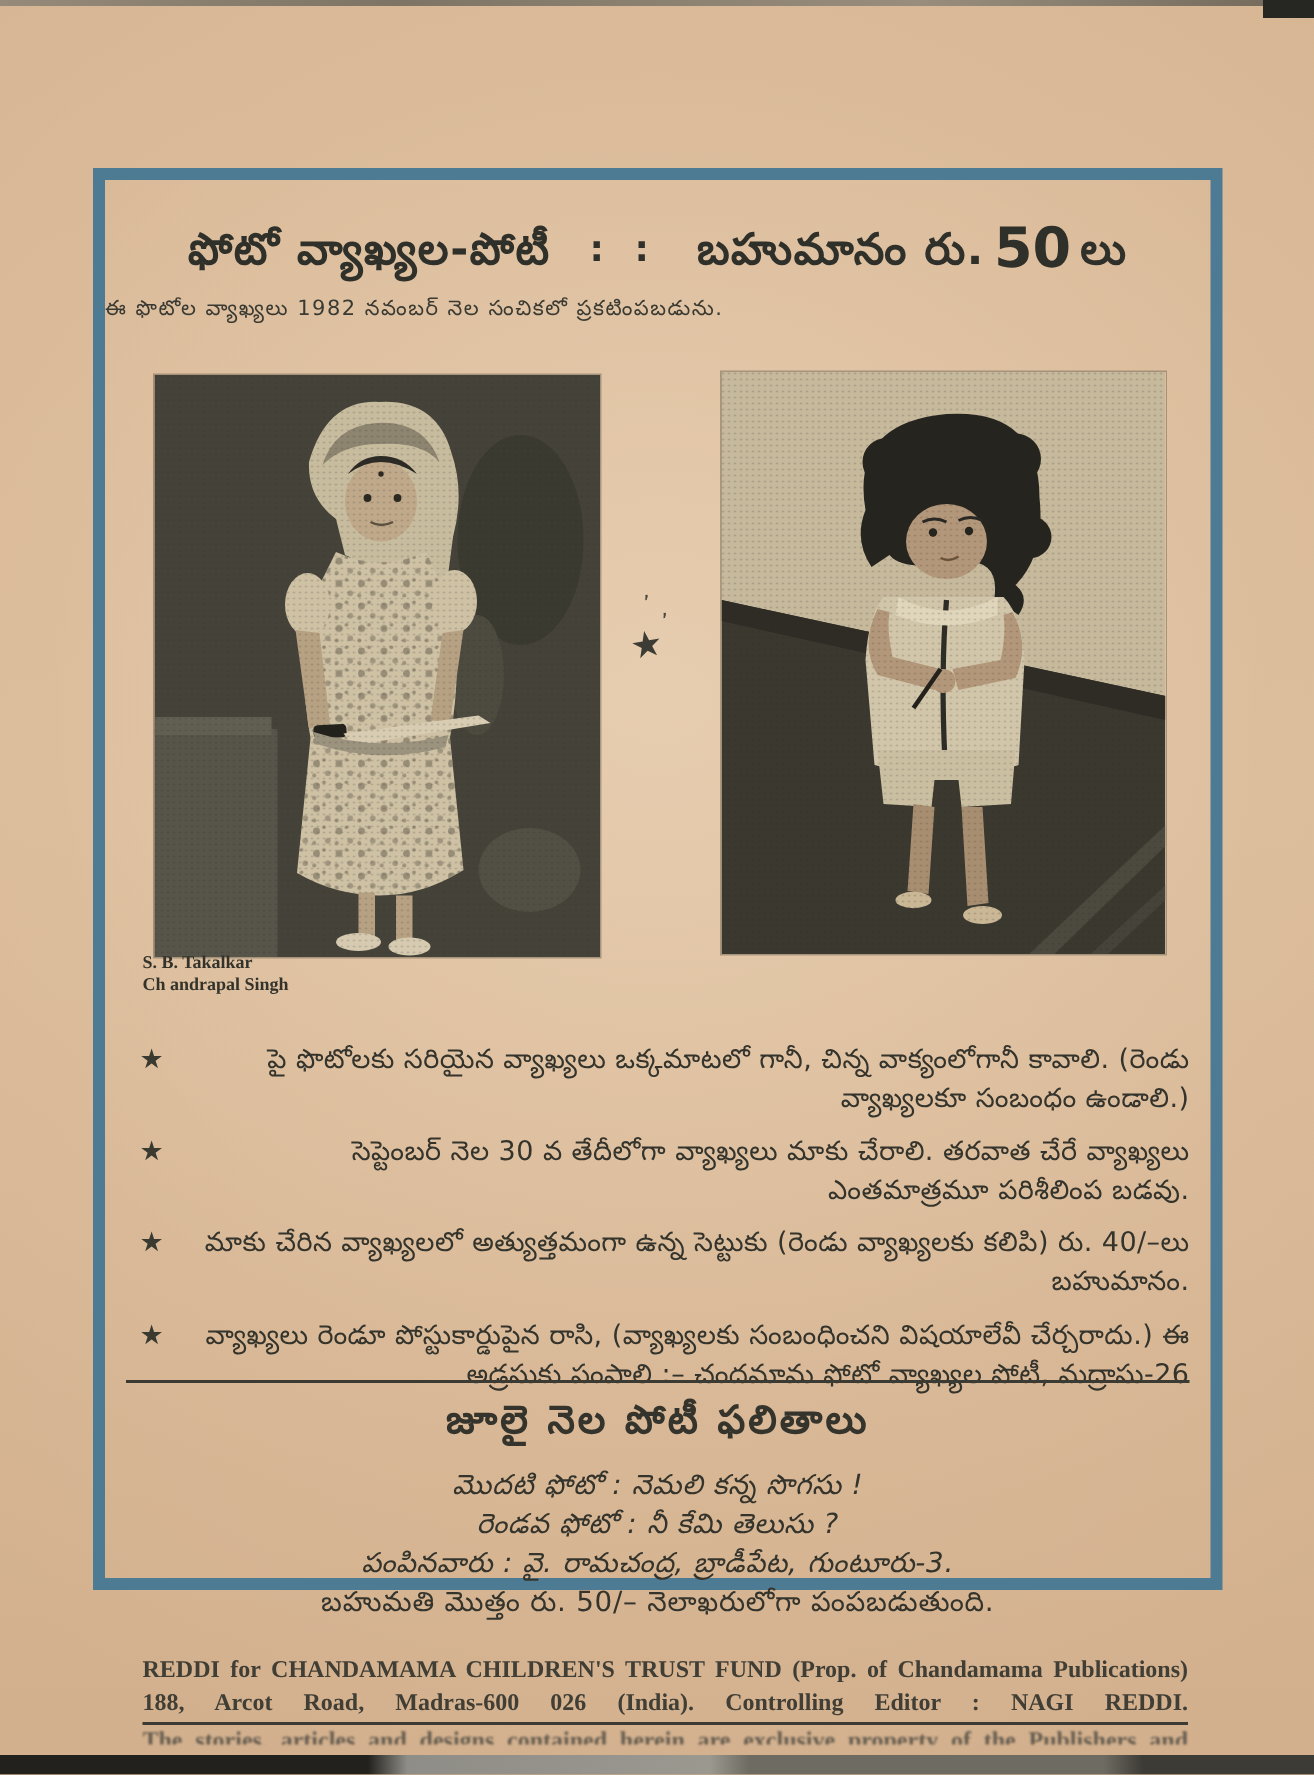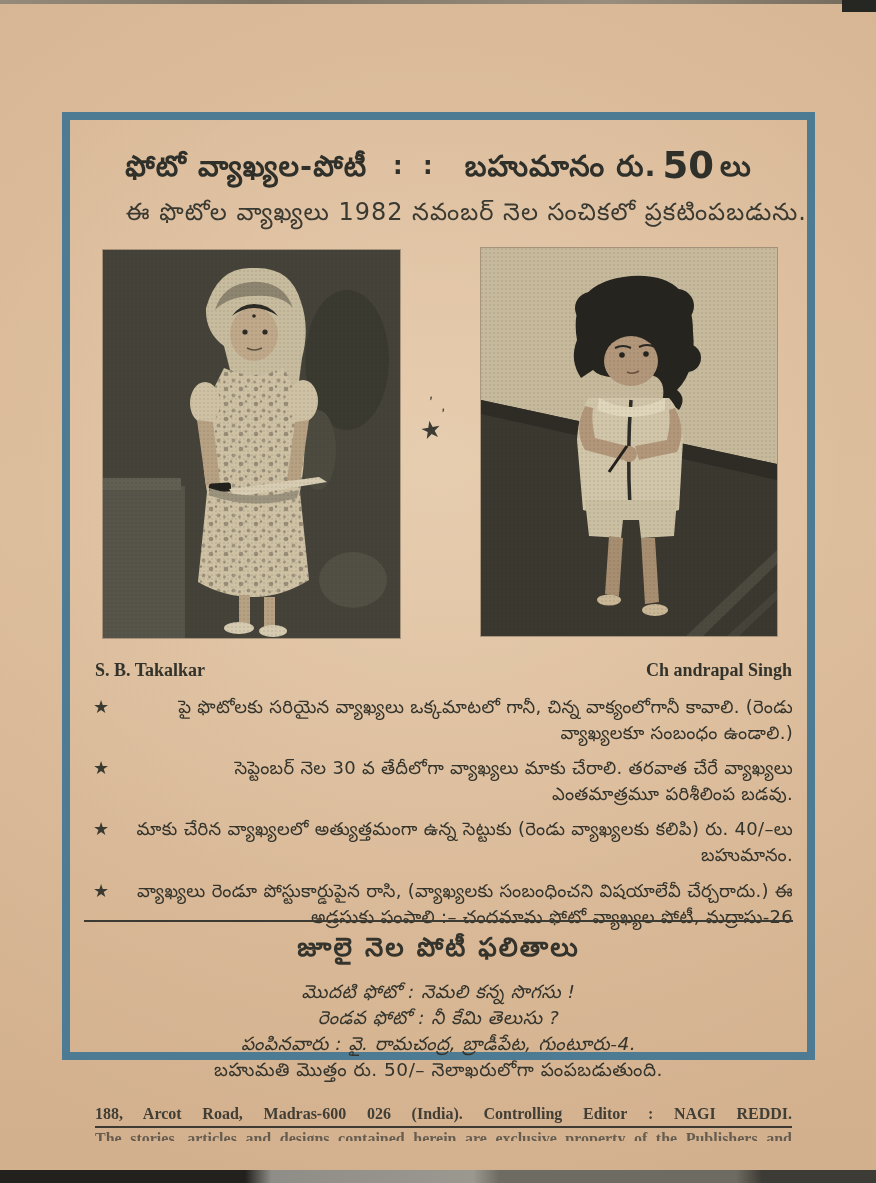--- a/index.html
+++ b/index.html
@@ -27,37 +27,37 @@
     border: 8px solid #4e7b94;
     background: radial-gradient(ellipse 100% 70% at 50% 35%, rgba(255,243,220,0.18), rgba(0,0,0,0) 75%);
   }
 
   .hdr1 { position: absolute; left: 0; top: 24px; width: 100%;
     text-align: center; color: #30302a; white-space: nowrap; }
   .t-big  { font-size: 29px; font-weight: bold; letter-spacing: 1px; }
   .t-sep  { font-size: 24px; font-weight: bold; margin: 0 26px; letter-spacing: 6px; vertical-align: 2px; }
   .t-amount { font-size: 37px; font-weight: bold; margin: 0 6px; vertical-align: -2px; }
   .hdr2 { position: absolute; left: 0; top: 78px; width: 100%;
-    text-align: right; font-size: 24px; color: #3a3a32; letter-spacing: 1px; }
+    text-align: left; font-size: 14px; color: #3a3a32; letter-spacing: 1px; }
 
   .photo { position: absolute; overflow: hidden; box-shadow: 0 0 0 1px rgba(60,56,48,0.35); }
   .photo-left  { left: 33px;  top: 130px; width: 297px; height: 388px; }
   .photo-right { left: 411px; top: 128px; width: 296px; height: 388px; }
   .photo svg { display: block; width: 100%; height: 100%; }
 
   .star-divider { position: absolute; left: 344px; top: 296px; width: 34px;
     text-align: center; font-size: 24px; color: #3c3c34; transform: rotate(-10deg); }
   .star-divider .tick { position: absolute; font-size: 15px; color: #4a4a40; }
   .tick-a { left: 20px; top: -22px; }
   .tick-b { left: 30px; top: -8px; }
 
-  .credits { position: absolute; left: 25px; top: 540px; width: 697px;
+  .credits { position: absolute; left: 25px; top: 514px; width: 697px;
     display: flex; justify-content: space-between;
     font-family: "Liberation Serif", serif; font-weight: bold;
-    font-size: 18px; color: #33332b; }
+    font-size: 12px; color: #33332b; flex-direction: column; }
 
   .rules { position: absolute; left: 23px; top: 574px; width: 700px;
     display: flex; flex-direction: column; gap: 9px; }
   .rule { display: flex; align-items: flex-start; }
   .rule .bullet { width: 36px; flex: none; font-size: 18px; color: #3a3a31; padding-top: 2px; }
   .rule .rtext { flex: 1; font-size: 18px; line-height: 1.45; color: #34342c; letter-spacing: 0.3px; text-align: right; }
 
   .divider { position: absolute; left: 14px; top: 800px; width: 709px; height: 2px; background: #3c3b33; }
 
   .results { position: absolute; left: 0; top: 812px; width: 100%; text-align: center; color: #34342c; }
@@ -224,26 +224,27 @@
         <span class="rtext">వ్యాఖ్యలు రెండూ పోస్టుకార్డుపైన రాసి, (వ్యాఖ్యలకు సంబంధించని విషయాలేవీ చేర్చరాదు.) ఈ అడ్రసుకు పంపాలి :– చందమామ ఫోటో వ్యాఖ్యల పోటీ, మద్రాసు-26</span>
       </div>
     </div>
 
     <div class="divider"></div>
 
     <div class="results">
       <div class="results-heading">జూలై నెల పోటీ ఫలితాలు</div>
       <div class="results-line">మొదటి ఫోటో :  నెమలి కన్న సొగసు !</div>
       <div class="results-line">రెండవ ఫోటో :  నీ కేమి తెలుసు ?</div>
-      <div class="results-line">పంపినవారు :  వై. రామచంద్ర, బ్రాడీపేట, గుంటూరు-4.</div>
+      <div class="results-line">పంపినవారు :  వై. రామచంద్ర, బ్రాడీపేట, గుంటూరు-3.</div>
       <div class="results-line plain">బహుమతి మొత్తం రు. 50/– నెలాఖరులోగా పంపబడుతుంది.</div>
     </div>
 
   </div>
 
   <div class="imprint">
+    <div class="imp-line">REDDI for CHANDAMAMA CHILDREN'S TRUST FUND (Prop. of Chandamama Publications)</div>
     <div class="imp-line imp-underline">188, Arcot Road, Madras-600 026 (India). Controlling Editor : NAGI REDDI.</div>
     <div class="imp-partial">The stories, articles and designs contained herein are exclusive property of the Publishers and</div>
   </div>
 
   <div class="bottom-strip"></div>
 
 </div>
 
 </body></html>

